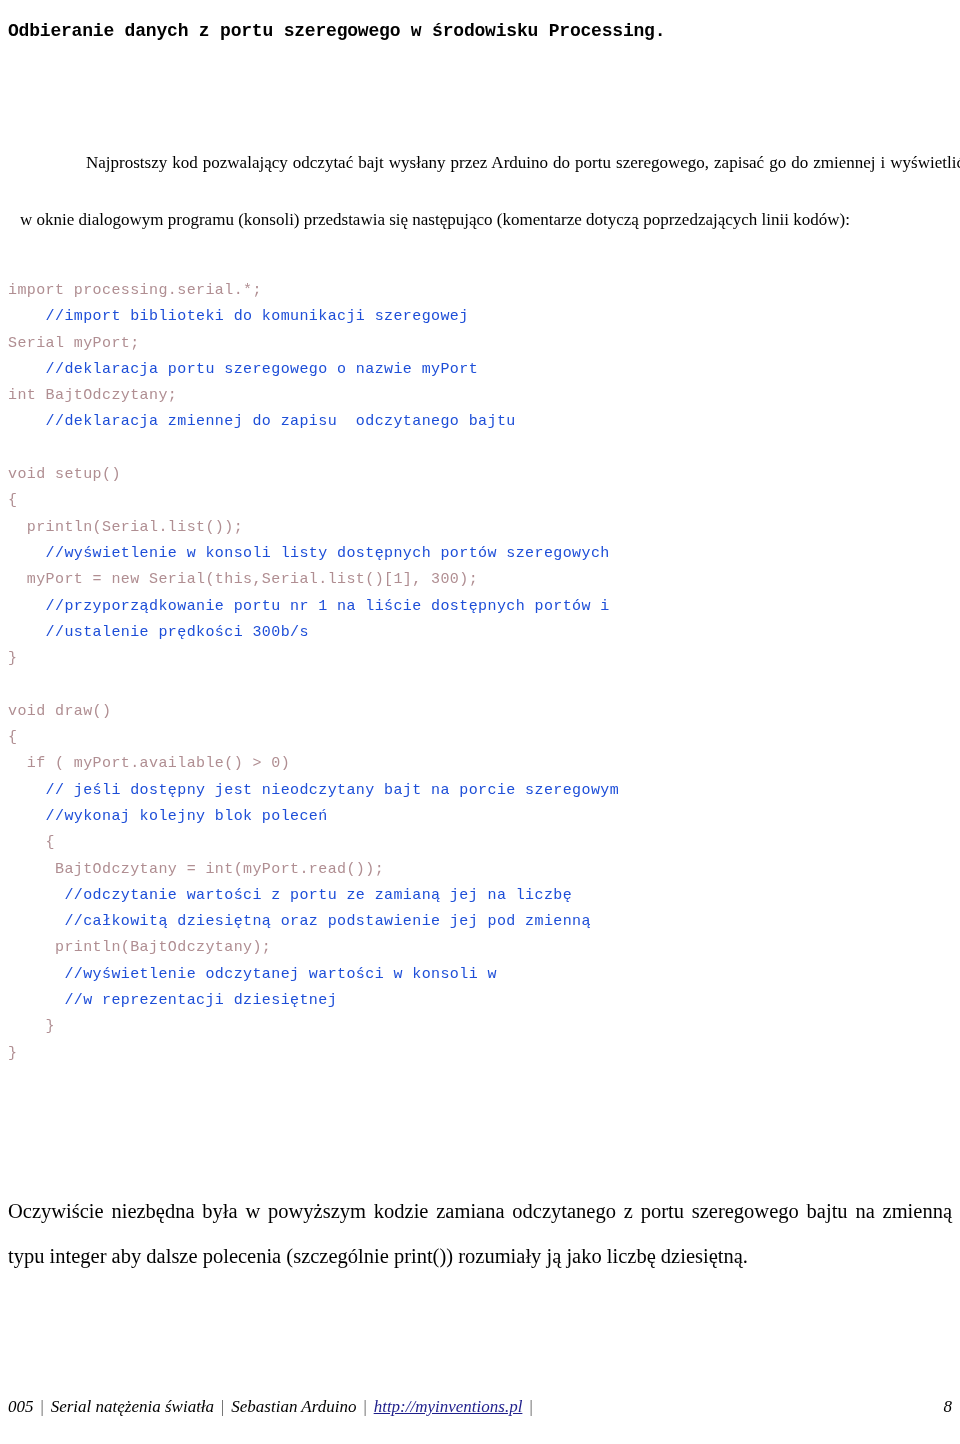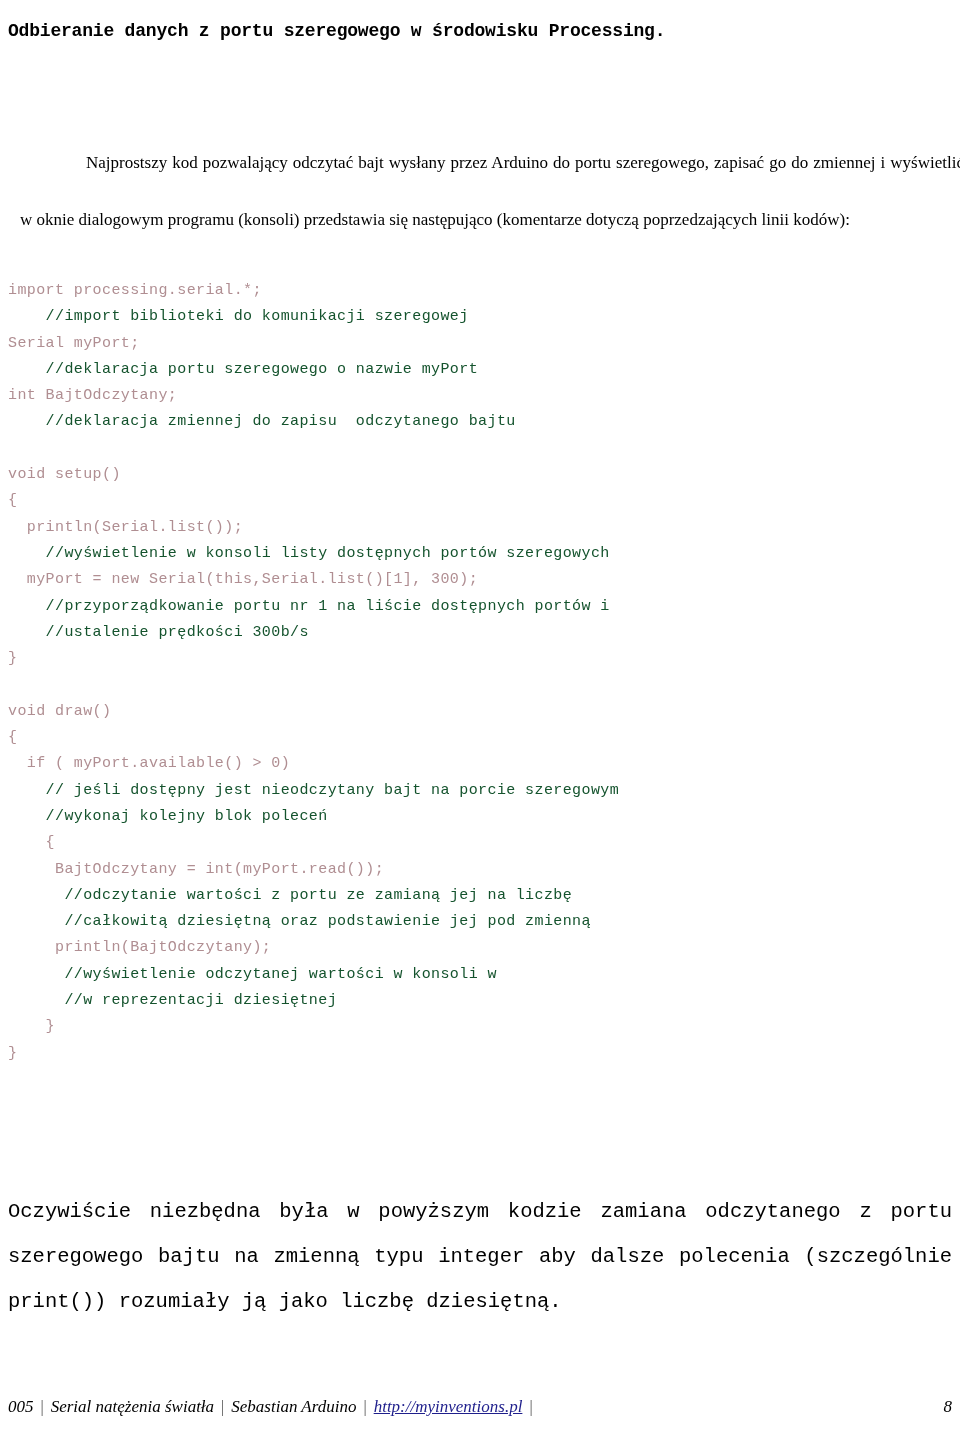--- a/index.html
+++ b/index.html
@@ -58,34 +58,33 @@
     font-size: 15px;
     line-height: 26.3px;
     white-space: pre;
     letter-spacing: 0.4px;
   }
   .code-line {
     white-space: pre;
     min-height: 26.3px;
   }
   .c-code { color: #b08e92; }
-  .c-comment { color: #14532d; }
+  .c-comment { color: #1d4ed8; }
   .c-blank { color: transparent; }
 
   
   .outro {
     position: absolute;
     left: 8px;
     top: 1168px;
     width: 944px;
     font-size: 20.5px;
     line-height: 45px;
     text-align: justify;
     color: #000000;
-    font-family: Liberation Mono, monospace;
   }
 
   
   .footer {
     position: absolute;
     left: 8px;
     top: 1397px;
     width: 944px;
     height: 30px;
     font-size: 17px;

